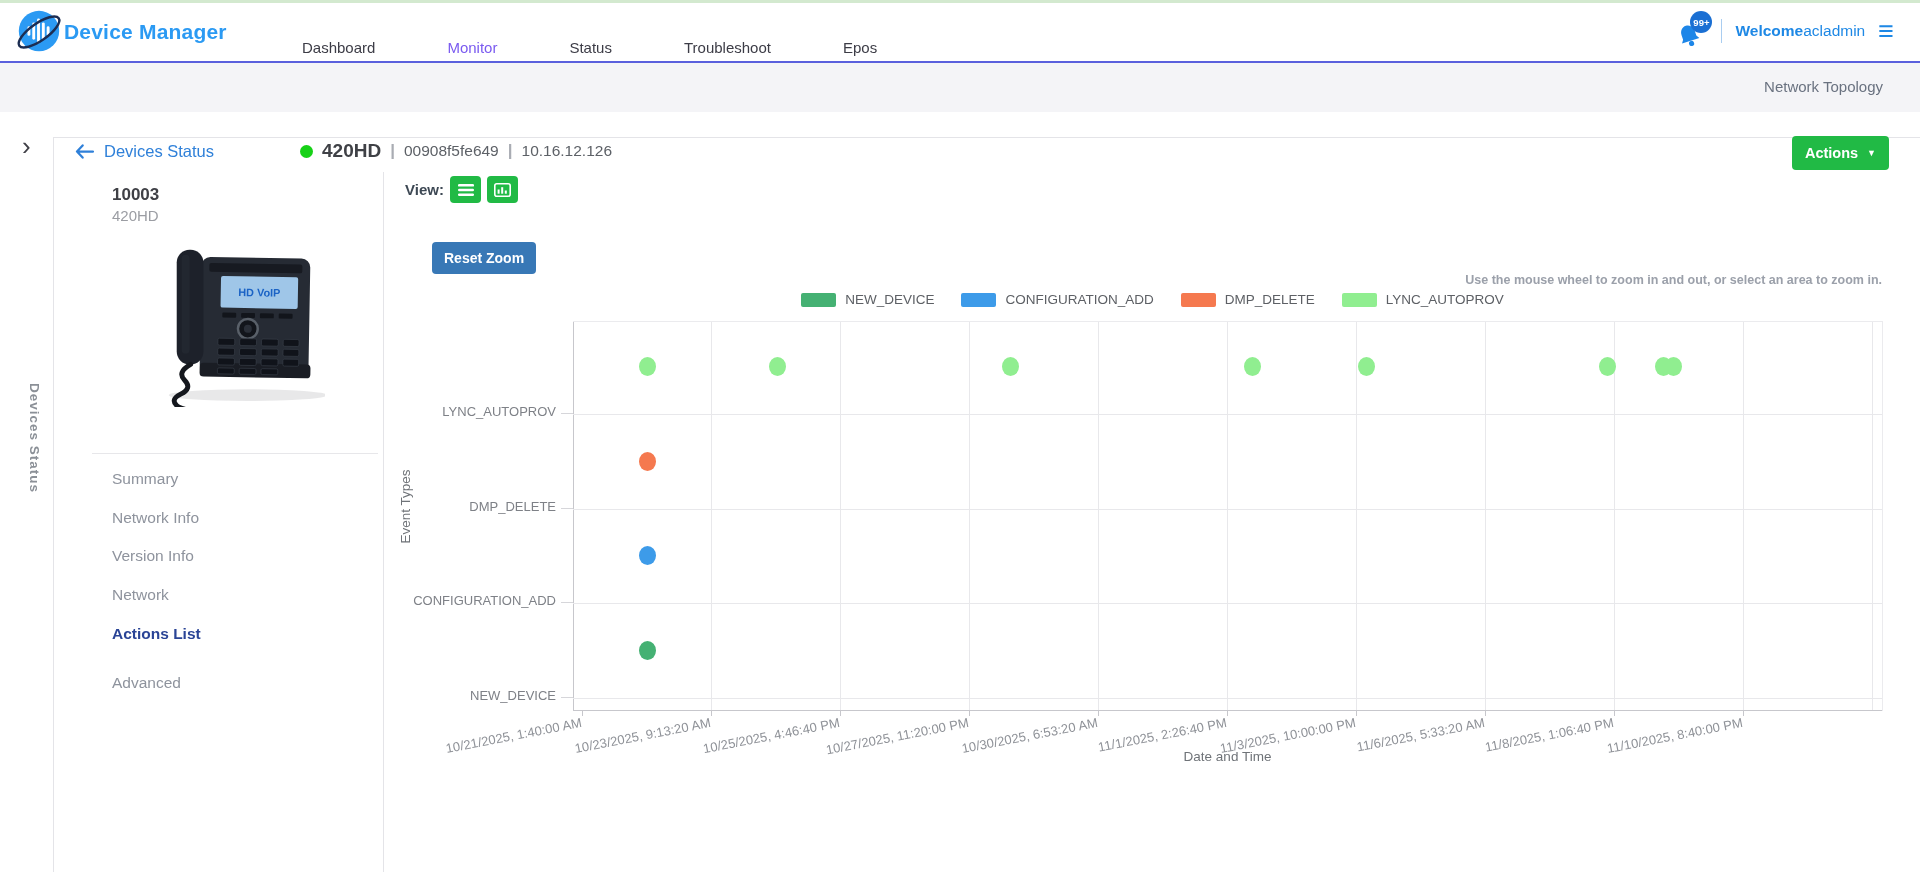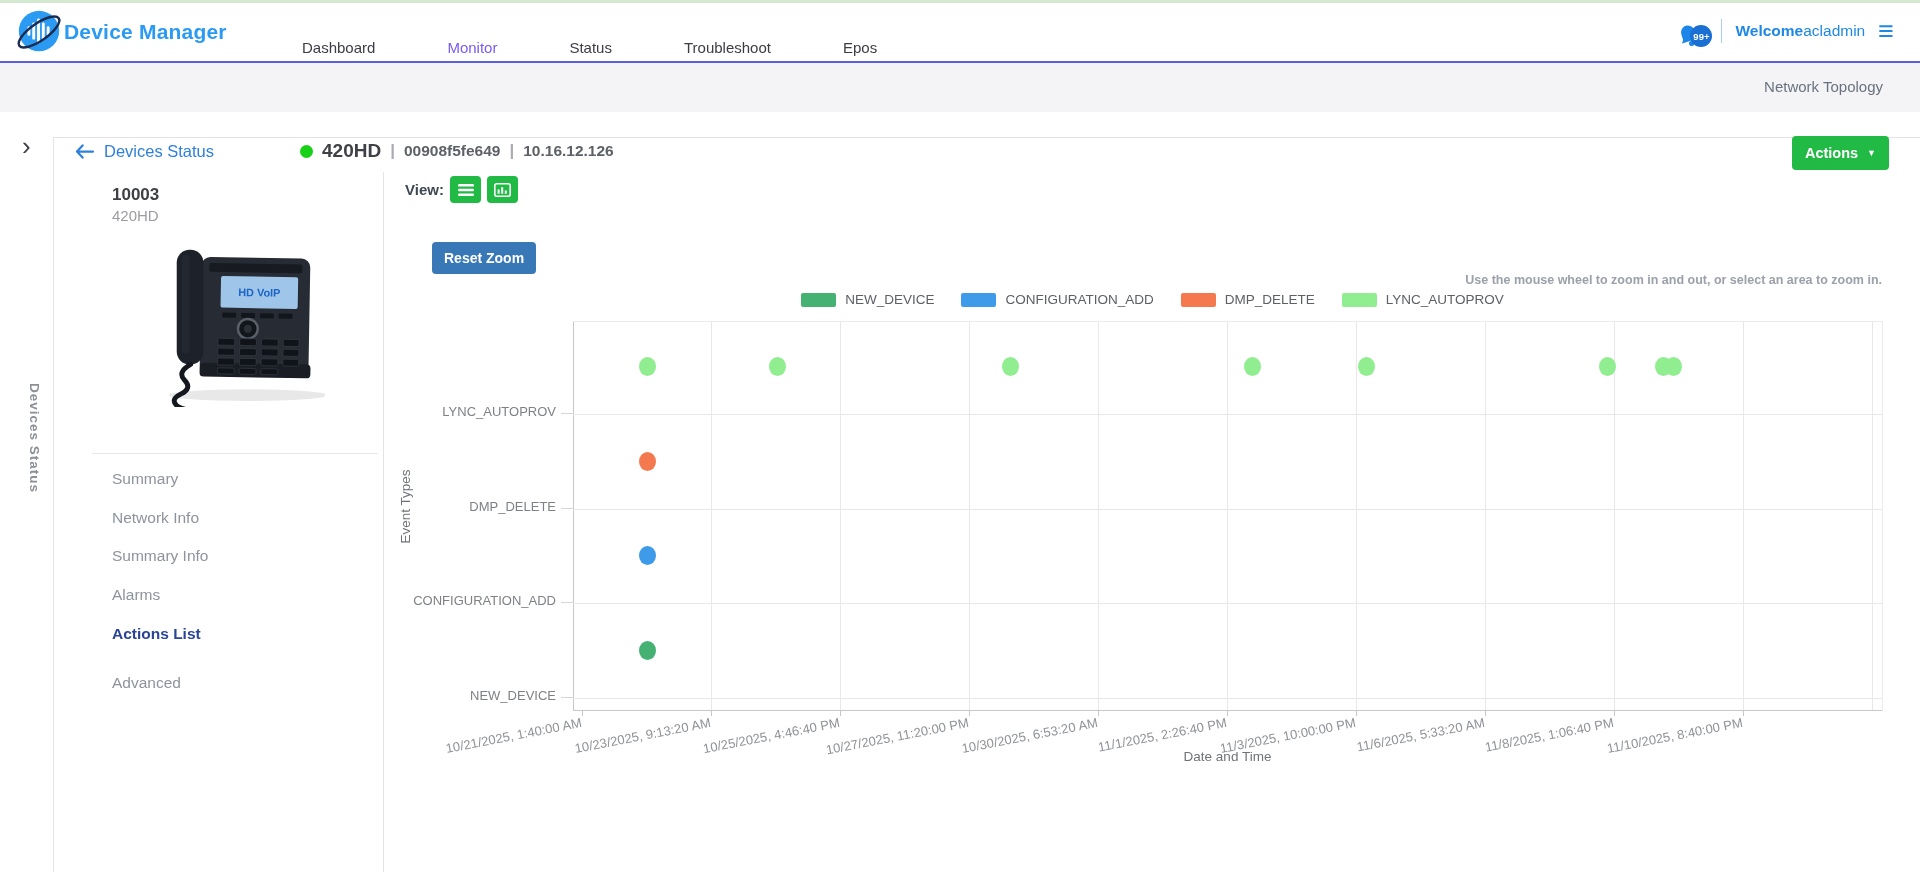--- a/index.html
+++ b/index.html
@@ -8,42 +8,42 @@
   .topstrip{position:absolute;left:0;top:0;width:100%;height:3px;background:#d3e9cf;}
   .navbar{position:absolute;left:0;top:3px;width:100%;height:60px;background:#fff;border-bottom:2px solid #5a60dd;box-sizing:border-box;}
   .brand{position:absolute;left:14px;top:4px;display:flex;align-items:center;cursor:pointer;}
   .brand-name{font-size:21px;font-weight:bold;color:#2b9af3;letter-spacing:.2px;}
   .nav-links{position:absolute;left:302px;top:0;height:56px;display:flex;align-items:center;gap:72px;margin-top:16px;}
   .nav-link{font-size:15px;color:#3c3c46;cursor:pointer;white-space:nowrap;}
   .nav-link.active{color:#7a5af0;}
   .nav-right{position:absolute;right:26px;top:0;height:56px;display:flex;align-items:center;gap:13px;}
   .bell-wrap{position:relative;width:32px;height:36px;cursor:pointer;}
   .bell-svg{position:absolute;left:0;top:10px;transform:rotate(-18deg);}
-  .badge{position:absolute;top:-2px;right:-4px;min-width:22px;height:22px;border-radius:50%;background:#1a6fd3;color:#fff;font-size:9.5px;font-weight:bold;display:flex;align-items:center;justify-content:center;margin-top:14px;}
+  .badge{position:absolute;top:-2px;right:-4px;min-width:22px;height:22px;border-radius:50%;background:#1a6fd3;color:#fff;font-size:9.5px;font-weight:bold;display:flex;align-items:center;justify-content:center;}
   .nav-divider{width:1px;height:24px;background:#a9cdf0;}
   .welcome{font-size:15.5px;color:#1e88e5;cursor:pointer;white-space:nowrap;}
   .welcome b{}
   .burger{font-size:27px;color:#1e88e5;line-height:1;cursor:pointer;font-weight:bold;}
   
   .subbar{position:absolute;left:0;top:63px;width:100%;height:49px;background:#f4f4f7;text-decoration:underline;}
   .subbar-link{position:absolute;right:37px;top:15px;font-size:15px;color:#6a7280;cursor:pointer;}
   
   .content-top-border{position:absolute;left:53px;right:0;top:137px;height:1px;background:#e4e4e8;}
   .rail-border{position:absolute;left:53px;top:137px;bottom:0;width:1px;background:#e4e4e8;}
   .panel-border{position:absolute;left:383px;top:172px;bottom:0;width:1px;background:#e4e4e8;}
   
   .rail-chevron{position:absolute;left:22px;top:133px;font-size:26px;color:#3f3f46;cursor:pointer;line-height:1;}
   .rail-text{position:absolute;left:27px;top:383px;writing-mode:vertical-rl;font-size:13.5px;color:#8b9097;letter-spacing:1px;font-weight:bold;}
   
   .back-link{position:absolute;left:75px;top:142px;display:flex;align-items:center;gap:10px;color:#2f80d9;font-size:16.5px;cursor:pointer;}
   .page-title{position:absolute;left:300px;top:140px;display:flex;align-items:center;gap:9px;}
   .status-dot{width:13px;height:13px;border-radius:50%;background:#17d117;}
   .title-model{font-size:19px;font-weight:bold;color:#3f4146;}
   .title-sep{font-size:17px;font-weight:bold;color:#a9acb3;}
-  .title-sub{font-size:15.5px;font-weight:bold;color:#5d6167;}
+  .title-sub{font-size:15.5px;font-weight:normal;color:#5d6167;}
   .actions-btn{position:absolute;right:31px;top:136px;background:#21ba45;color:#fff;font-weight:bold;font-size:14.5px;padding:9px 13px;border-radius:4px;display:flex;align-items:center;gap:9px;cursor:pointer;}
   .caret{font-size:9px;line-height:1;}
   
   .dev-id{position:absolute;left:112px;top:185px;font-size:17px;font-weight:bold;color:#3f4046;}
   .dev-model{position:absolute;left:112px;top:207px;font-size:15px;color:#9b9da3;}
   .phone{position:absolute;left:160px;top:224px;}
   .panel-divider{position:absolute;left:92px;top:453px;width:286px;height:1px;background:#e7e7ea;}
   .menu-item{position:absolute;left:112px;font-size:15.5px;color:#8e939d;cursor:pointer;}
   .menu-item.active{color:#2a4496;font-weight:bold;}
   
@@ -179,22 +179,22 @@
       </g>
     </g>
     <rect x="16" y="26" width="27" height="116" rx="13" fill="#1d212a"></rect>
     <rect x="21" y="31" width="8" height="100" rx="4" fill="#272c36" opacity="0.6"></rect>
     <path d="M30 142 q-14 8 -6 16 q8 8 -4 14 q-12 6 -2 13 q14 6 34 6" stroke="#14171d" stroke-width="5" fill="none" stroke-linecap="round"></path>
   </svg>
 
   <div class="panel-divider"></div>
   <div class="menu-item" style="top:470px">Summary</div>
   <div class="menu-item" style="top:509px">Network Info</div>
-  <div class="menu-item" style="top:547px">Summary Info</div>
-  <div class="menu-item" style="top:586px">Alarms</div>
+  <div class="menu-item" style="top:547px">Version Info</div>
+  <div class="menu-item" style="top:586px">Network</div>
   <div class="menu-item active" style="top:625px">Actions List</div>
   <div class="menu-item" style="top:674px">Advanced</div>
 
   <span class="view-label">View:</span>
   <div class="vbtn" style="left:450px">
     <svg viewBox="0 0 16 14" width="16" height="14">
       <rect x="0" y="1" width="16" height="2.6" rx="1.2" fill="#fff"></rect>
       <rect x="0" y="5.7" width="16" height="2.6" rx="1.2" fill="#fff"></rect>
       <rect x="0" y="10.4" width="16" height="2.6" rx="1.2" fill="#fff"></rect>
     </svg>

